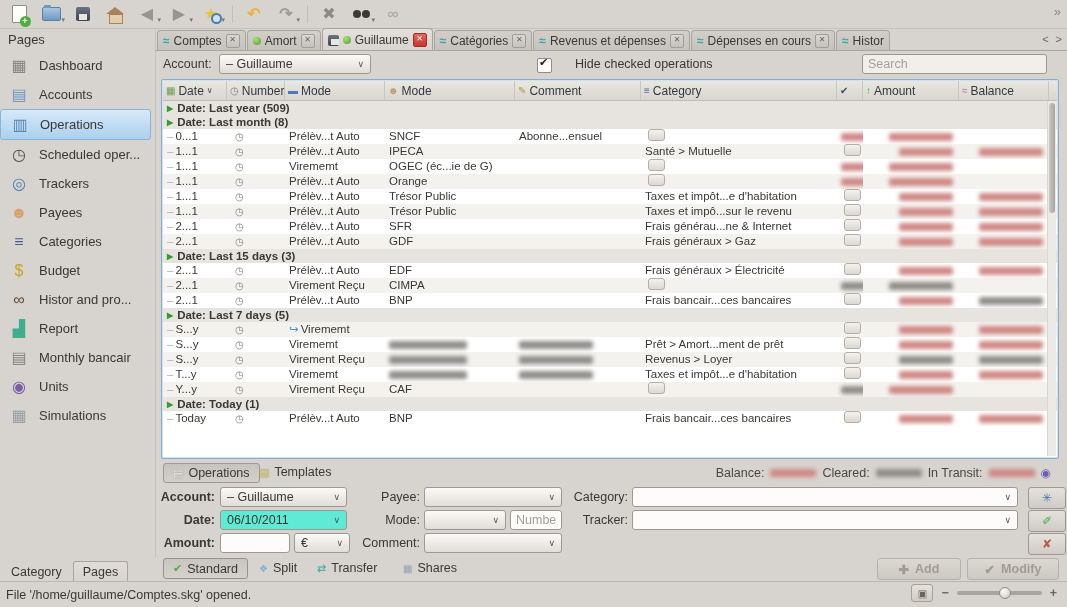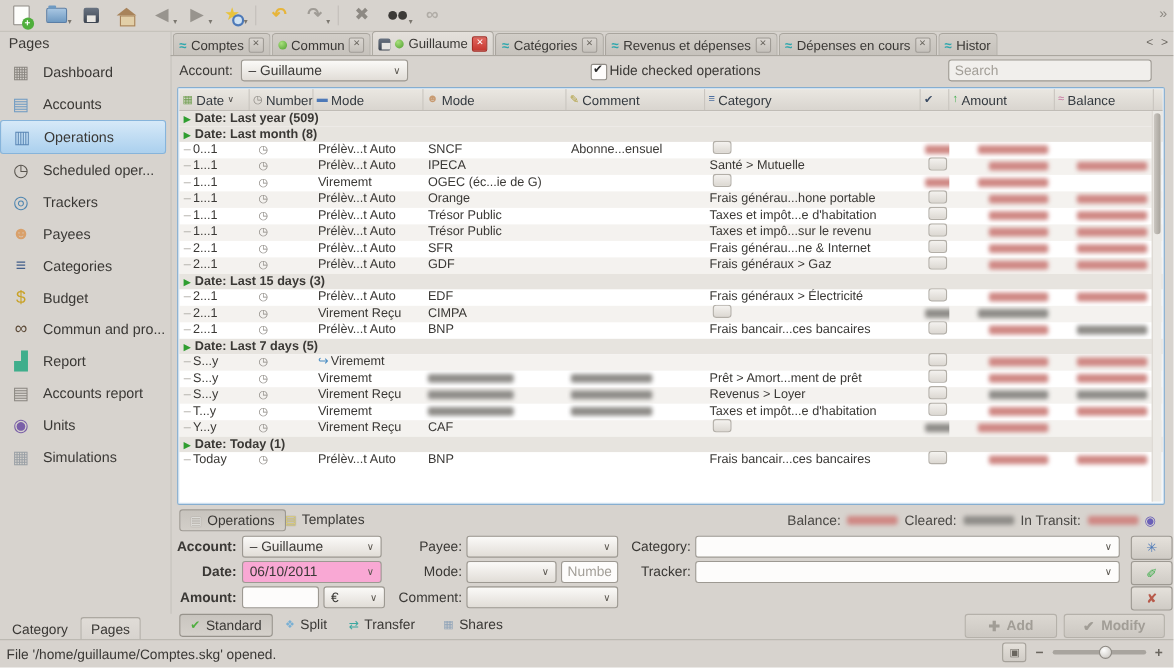--- a/index.html
+++ b/index.html
@@ -214,29 +214,29 @@
         <div class="sb-item">
           <span class="sic" style="color:#44608c">≡</span>
           <span>Categories</span>
         </div>
         <div class="sb-item">
           <span class="sic" style="color:#c9a227">$</span>
           <span>Budget</span>
         </div>
         <div class="sb-item">
           <span class="sic" style="color:#5c4a38">∞</span>
-          <span>Commun and pro...</span>
+          <span>Histor and pro...</span>
         </div>
         <div class="sb-item">
           <span class="sic" style="color:#3fae8c">▟</span>
           <span>Report</span>
         </div>
         <div class="sb-item">
           <span class="sic" style="color:#8a8680">▤</span>
-          <span>Accounts report</span>
+          <span>Monthly bancair</span>
         </div>
         <div class="sb-item">
           <span class="sic" style="color:#7a5fa8">◉</span>
           <span>Units</span>
         </div>
         <div class="sb-item">
           <span class="sic" style="color:#9aa0a6">▦</span>
           <span>Simulations</span>
         </div>
       </div>
@@ -249,21 +249,21 @@
   <div class="main">
 
     <div class="tabbar" id="tabbar">
         <div class="tab">
           <span class="tchart">≈</span>
           <span class="lbl">Comptes</span>
           <span class="tclose">✕</span>
         </div>
         <div class="tab">
           <span class="dotg"></span>
-          <span class="lbl">Commun</span>
+          <span class="lbl">Amort</span>
           <span class="tclose">✕</span>
         </div>
         <div class="tab active">
           <span class="iflop sm"></span>
           <span class="dotg"></span>
           <span class="lbl">Guillaume</span>
           <span class="tclose red">✕</span>
         </div>
         <div class="tab">
           <span class="tchart">≈</span>
@@ -290,21 +290,21 @@
         </div>
       </div>
 
     <div class="filterrow">
       <span class="flab" style="left:8px">Account:</span>
       <div class="combo abs" style="left:64px;top:3px;width:152px">
         <span>– Guillaume</span>
         <span class="caret">∨</span>
       </div>
       <span class="chk" style="left:382px;top:7px"></span>
-      <span class="flab" style="left:399px">Hide checked operations</span>
+      <span class="flab" style="left:420px">Hide checked operations</span>
       <input class="input abs" style="right: 20px; top: 3px; width: 185px; background: rgb(241, 239, 236);" placeholder="Search">
     </div>
 
     <div class="tablewrap">
       <div class="thead cols" id="thead">
           <div class="th">
             <span class="hic" style="color:#6f9e4f">▦</span>
             <span>Date</span>
             <span class="sort">∨</span>
           </div>
@@ -380,21 +380,20 @@
             <div class="cell c-check"><span class="opk" style="display:inline-block"></span></div>
             <div class="cell c-amt"><span class="redact neg w-a"></span></div>
             <div class="cell c-bal"><span class="redact neg w-b"></span></div>
           </div>
           <div class="row cols alt">
             <div class="cell c-date"><span class="tree">–</span><span>1...1</span></div>
             <div class="cell c-num"><span class="clockg">◷</span></div>
             <div class="cell c-mode"><span>Prélèv...t Auto</span></div>
             <div class="cell c-payee"><span>Orange</span></div>
             <div class="cell c-comment"><span></span></div>
-            <div class="cell c-cat"><span>Frais générau...hone portable</span></div>
             <div class="cell c-check"><span class="opk" style="display:inline-block"></span></div>
             <div class="cell c-amt"><span class="redact neg w-a"></span></div>
             <div class="cell c-bal"><span class="redact neg w-b"></span></div>
           </div>
           <div class="row cols">
             <div class="cell c-date"><span class="tree">–</span><span>1...1</span></div>
             <div class="cell c-num"><span class="clockg">◷</span></div>
             <div class="cell c-mode"><span>Prélèv...t Auto</span></div>
             <div class="cell c-payee"><span>Trésor Public</span></div>
             <div class="cell c-comment"><span></span></div>
@@ -586,21 +585,21 @@
       <span class="flabel" style="left:405px;width:68px;top:462px">Category:</span>
       <div class="combo abs" style="left:477px;top:459px;width:386px;background:#fdfcfb">
         <span></span>
           <span class="caret">∨</span>
       </div>
       <div class="sidebtn" style="top:459px">
           <span style="color:#4d79b8">✳</span>
         </div>
 
       <span class="flabel b" style="left:0;width:60px;top:485px">Date:</span>
-      <div class="combo abs" style="left:65px;top:482px;width:127px;background:#f9a8d4">
+      <div class="combo abs" style="left:65px;top:482px;width:127px;background:#5eead4">
         <span>06/10/2011</span>
           <span class="caret">∨</span>
       </div>
       <span class="flabel" style="left:205px;width:60px;top:485px">Mode:</span>
       <div class="combo abs" style="left:269px;top:482px;width:82px">
         <span></span>
           <span class="caret">∨</span>
       </div>
       <input class="input abs" style="left: 355px; top: 482px; width: 52px;" placeholder="Number">
       <span class="flabel" style="left:405px;width:68px;top:485px">Tracker:</span>

